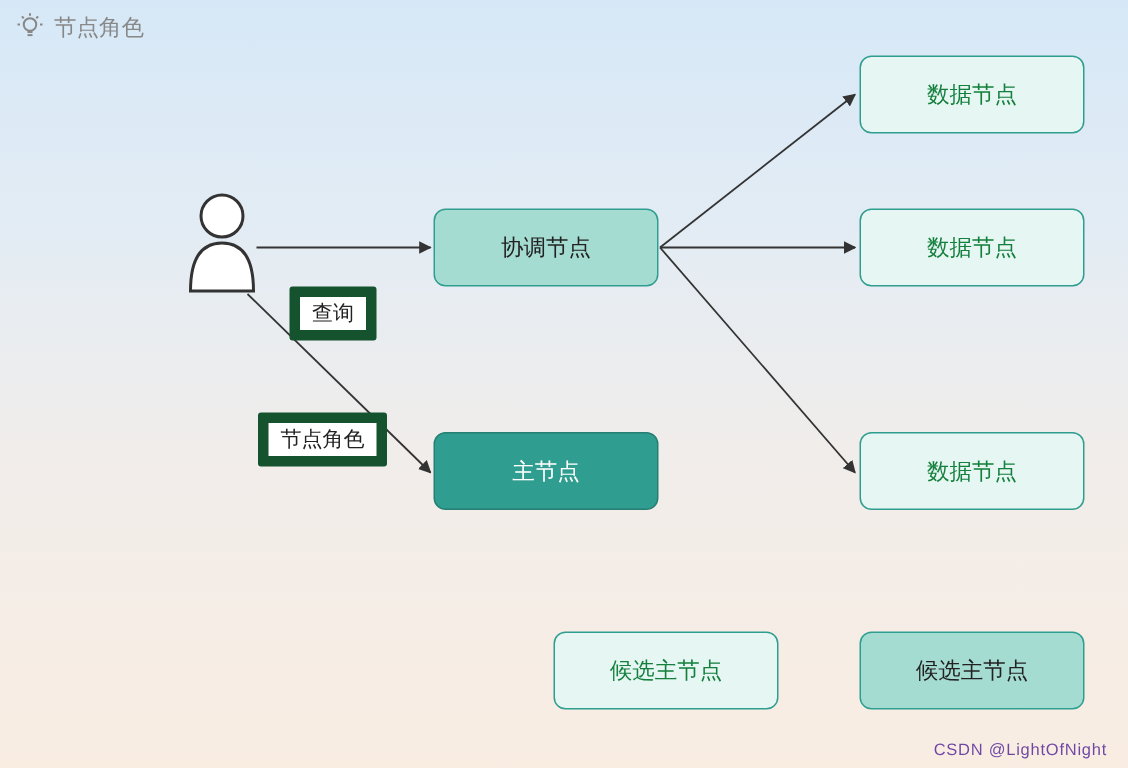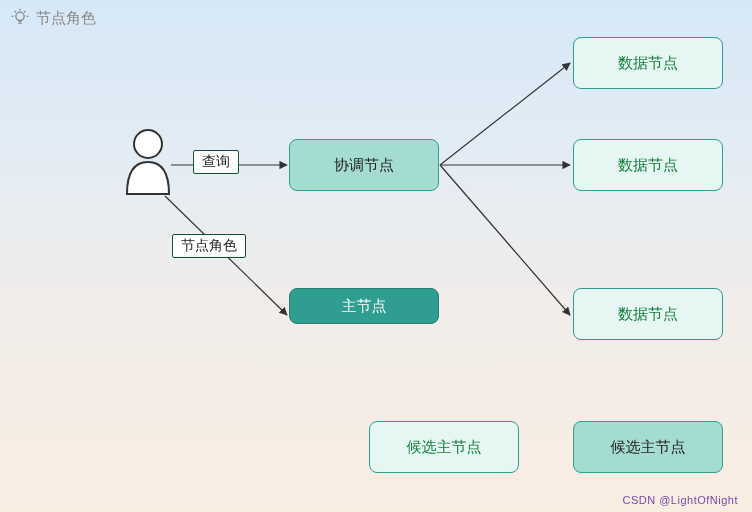--- a/index.html
+++ b/index.html
@@ -43,25 +43,26 @@
       color: #222;
     }
     .dark {
       background: #2f9d8f;
       border-color: #277f74;
       color: #fff;
     }
     .edge-label {
       position: absolute;
       background: #fff;
-      border: 1px solid #14532d;
+      border: 7px solid #14532d;
       border-radius: 2px;
       font-size: 14px;
       padding: 2px 8px;
       color: #222;
+      margin-top: 41px;
     }
     .watermark {
       position: absolute;
       bottom: 6px;
       right: 14px;
       color: #4c1d95;
       font-size: 11px;
       letter-spacing: 0.5px;
       opacity: 0.8;
     }
@@ -120,21 +121,21 @@
     <path d="M 4 66 Q 4 34 25 34 Q 46 34 46 66 Z" fill="#fff" stroke="#333" stroke-width="2"></path>
   </svg>
 </div>
 
 <div class="edge-label" style="left:193px; top:150px;">查询</div>
 <div class="edge-label" style="left:172px; top:234px;">节点角色</div>
 
 <div class="node medium" style="left:289px; top:139px; width:150px; height:52px;">
   <span>协调节点</span>
 </div>
-<div class="node dark" style="left:289px; top:288px; width:150px; height:36px;">
+<div class="node dark" style="left:289px; top:288px; width:150px; height:52px;">
   <span>主节点</span>
 </div>
 <div class="node light" style="left:573px; top:37px; width:150px; height:52px;">
   <span>数据节点</span>
 </div>
 <div class="node light" style="left:573px; top:139px; width:150px; height:52px;">
   <span>数据节点</span>
 </div>
 <div class="node light" style="left:573px; top:288px; width:150px; height:52px;">
   <span>数据节点</span>

